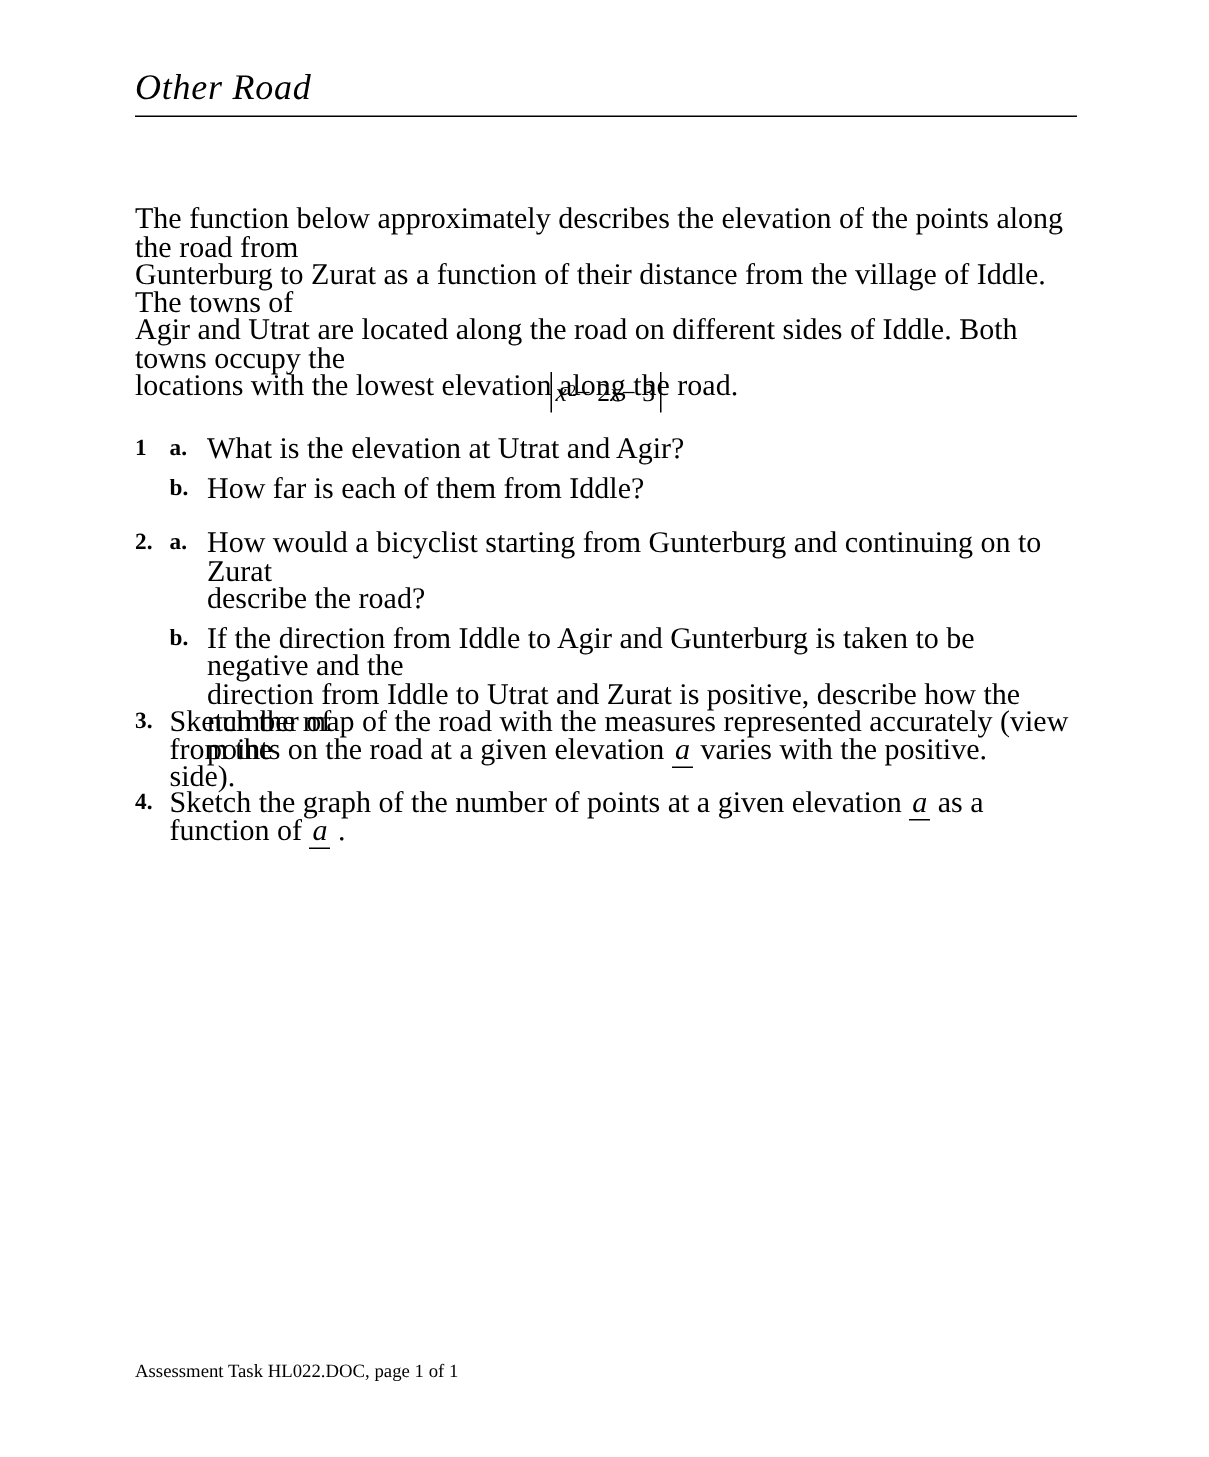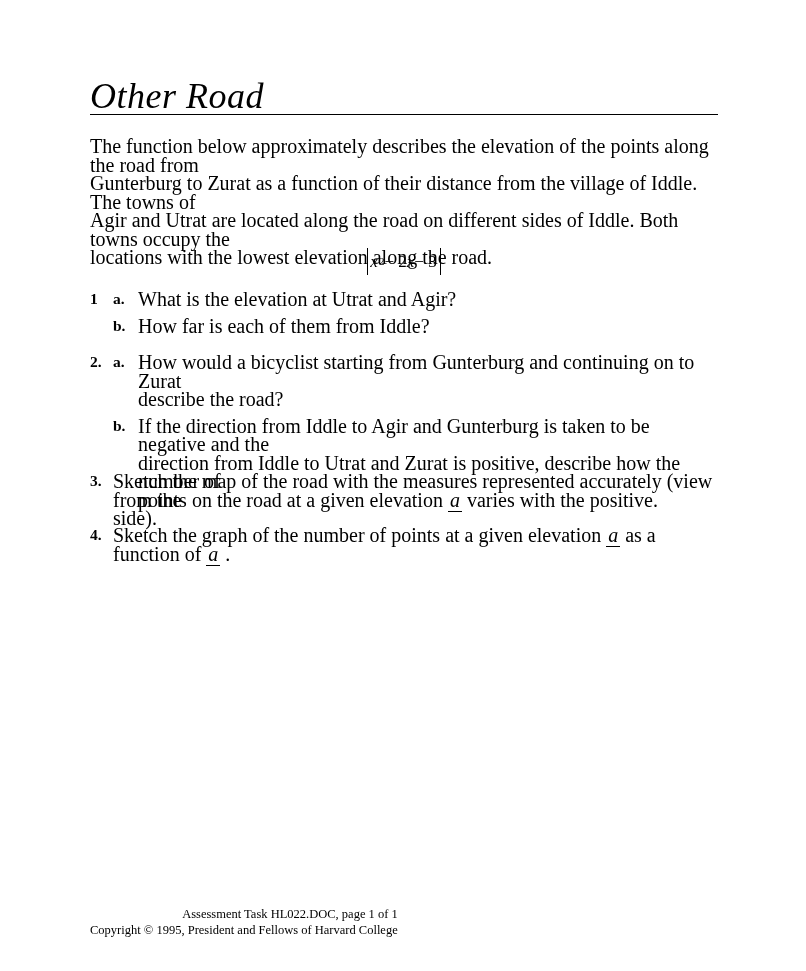--- a/index.html
+++ b/index.html
@@ -22,26 +22,25 @@
   }
   
   .title-block {
     position: absolute;
     left: 0; right: 0;
     top: 44px;
     border-bottom: 1.5px solid #000;
     padding-bottom: 3px;
   }
   .title-block h1 {
-    font-size: 36px;
+    font-size: 24px;
     font-weight: normal;
     font-style: italic;
     line-height: 30px;
     letter-spacing: 0.5px;
-    margin-top: 37px;
   }
   
   .body-text {
     font-size: 20px;
     line-height: 18.5px;
     white-space: pre-line;
   }
   .intro {
     position: absolute;
     left: 0; right: 0;
@@ -107,21 +106,21 @@
   
   .footer {
     position: absolute;
     left: 0; right: 0;
     top: 906px;
     display: flex;
     justify-content: space-between;
     font-size: 12.5px;
     line-height: 16px;
   }
-  .footer-right { text-align: right; }
+  .footer-right { text-align: left; }
 </style>
 </head>
 <body>
 
 <div class="page">
   <div class="content">
 
     <header class="title-block">
       <h1>Other Road</h1>
     </header>
@@ -181,18 +180,17 @@
     </section>
 
     <section class="question" style="top:526px">
       <div class="qnum">4.</div>
       <div class="qtext body-text"><span>Sketch the graph of the number of points at a given elevation </span><span class="var">a</span><span> as a function of </span><span class="var">a</span><span> .</span></div>
     </section>
 
     <footer class="footer">
       <div class="footer-right">
         <div>Assessment Task HL022.DOC, page 1 of 1</div>
-        <div>Copyright © 1995, President and Fellows of Harvard College</div>
       </div>
     </footer>
 
   </div>
 </div>
 
 </body></html>

